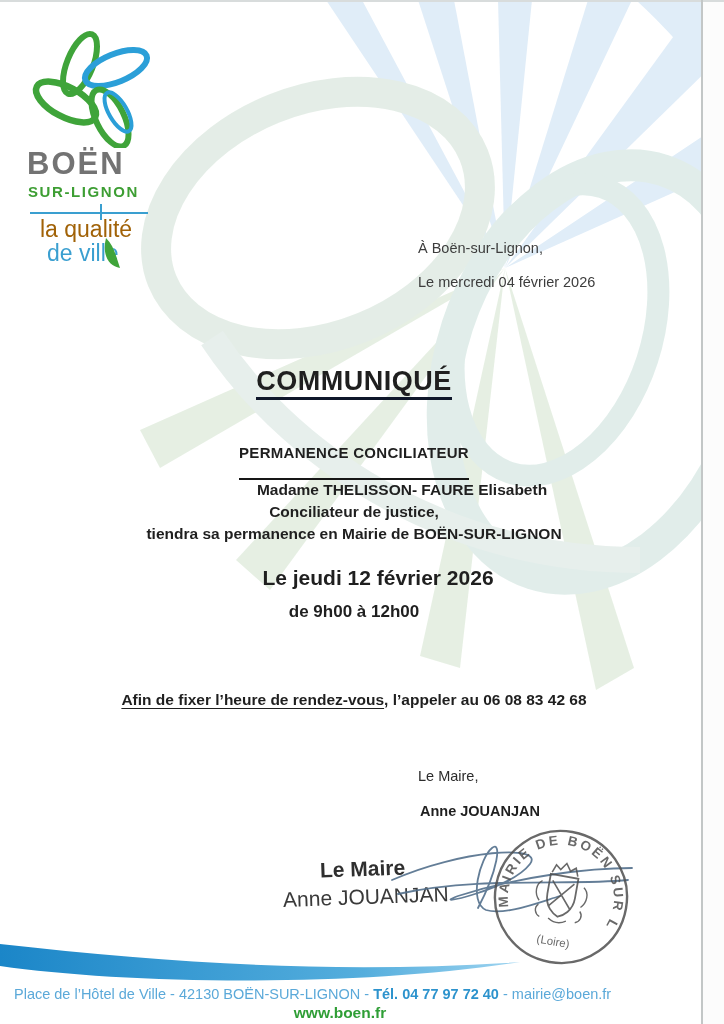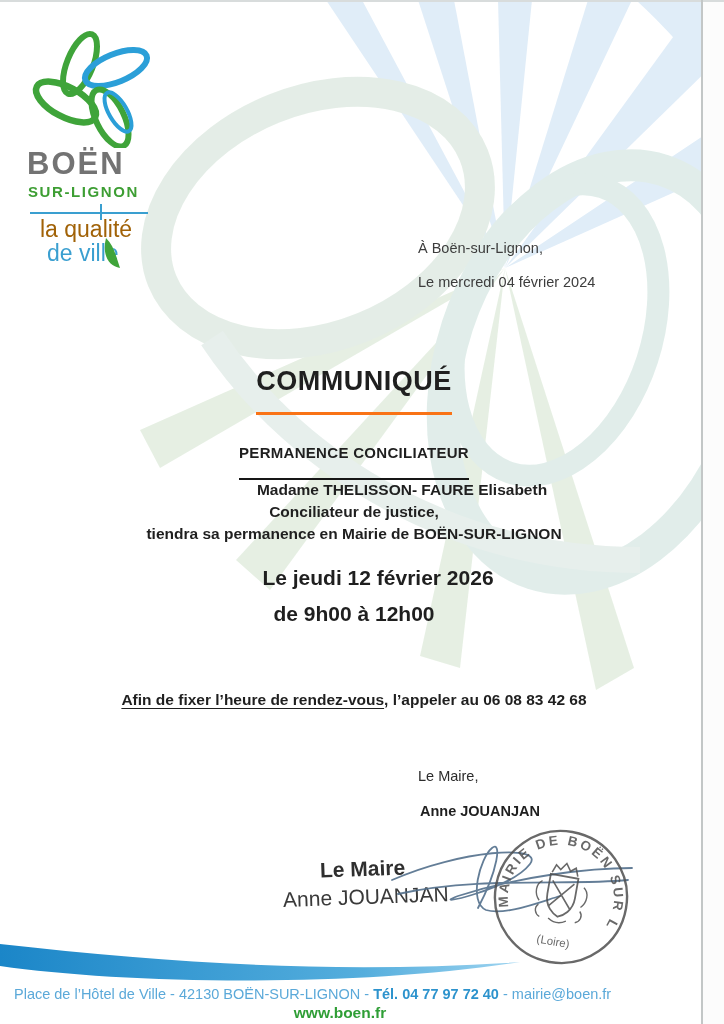--- a/index.html
+++ b/index.html
@@ -23,28 +23,28 @@
   .logo-rule{left:30px;top:212px;width:118px;height:2px;background:#3a9fd0;}
   .logo-rule-tick{left:100px;top:204px;width:2px;height:16px;background:#3a9fd0;}
   .logo-tag1{left:40px;top:216px;font-size:23px;color:#a16207;}
   .logo-tag2{left:36px;top:240px;font-size:23px;color:#3a9fd0;margin-left:11px;}
   
   .date-place{left:418px;top:240px;font-size:14.5px;color:#3d3d3d;}
   .date-date{left:418px;top:274px;font-size:14.5px;color:#3d3d3d;}
   
   .col{left:0;width:708px;text-align:center;}
   .doc-title{top:366px;font-size:27px;font-weight:bold;letter-spacing:0.5px;}
-  .doc-title span{border-bottom:3px solid #f97316;padding-bottom:16px;}
+  .doc-title span{border-bottom:3px solid #0f172a;padding-bottom:1px;}
   .notice-heading{top:444px;font-size:15px;font-weight:bold;letter-spacing:0.3px;}
   .notice-heading span{border-bottom:2px solid #161616;padding-bottom:17px;}
   .notice-line1{top:481px;font-size:15.5px;font-weight:bold;padding-left:48px;}
   .notice-line2{top:503px;font-size:15.5px;font-weight:bold;}
   .notice-line3{top:525px;font-size:15.5px;font-weight:bold;}
   .notice-date{top:566px;font-size:21px;font-weight:bold;margin-left:24px;}
-  .notice-hours{top:602px;font-size:21px;font-weight:bold;}
+  .notice-hours{top:602px;font-size:17px;font-weight:bold;}
   .appointment{top:691px;font-size:15.5px;font-weight:bold;}
   .appointment .u{text-decoration:underline;text-underline-offset:3px;}
   
   .signoff-role{left:418px;top:768px;font-size:14.5px;color:#2c2c2c;}
   .signoff-name{left:420px;top:803px;font-size:14.5px;font-weight:bold;}
   
   .sig-role{left:320px;top:857px;font-size:21px;font-weight:bold;color:#2f2f2f;transform:rotate(-2deg);}
   .sig-name{left:283px;top:885px;font-size:21px;color:#3a3a3a;transform:rotate(-2deg);}
   #signature-svg{left:370px;top:832px;}
   #stamp{left:486px;top:822px;transform:rotate(10deg);opacity:0.85;}
@@ -103,21 +103,21 @@
 <div class="abs layer logo-subname">SUR-LIGNON</div>
 <div class="abs layer logo-rule"></div>
 <div class="abs layer logo-rule-tick"></div>
 <div class="abs layer logo-tag1">la qualité</div>
 <div class="abs layer logo-tag2">de ville</div>
 <svg class="abs layer" style="left:100px;top:236px;" width="30" height="34" viewBox="0 0 30 34">
   <path d="M6,2 C2,18 8,30 20,32 C16,20 14,10 6,2 Z" fill="#3fa43a"></path>
 </svg>
 
 <div class="abs layer date-place">À Boën-sur-Lignon,</div>
-<div class="abs layer date-date">Le mercredi 04 février 2024</div>
+<div class="abs layer date-date">Le mercredi 04 février 2026</div>
 
 <div class="abs layer col doc-title">
   <span>COMMUNIQUÉ</span>
 </div>
 <div class="abs layer col notice-heading">
   <span>PERMANENCE CONCILIATEUR</span>
 </div>
 <div class="abs layer col notice-line1">Madame THELISSON- FAURE Elisabeth</div>
 <div class="abs layer col notice-line2">Conciliateur de justice,</div>
 <div class="abs layer col notice-line3">tiendra sa permanence en Mairie de BOËN-SUR-LIGNON</div>

